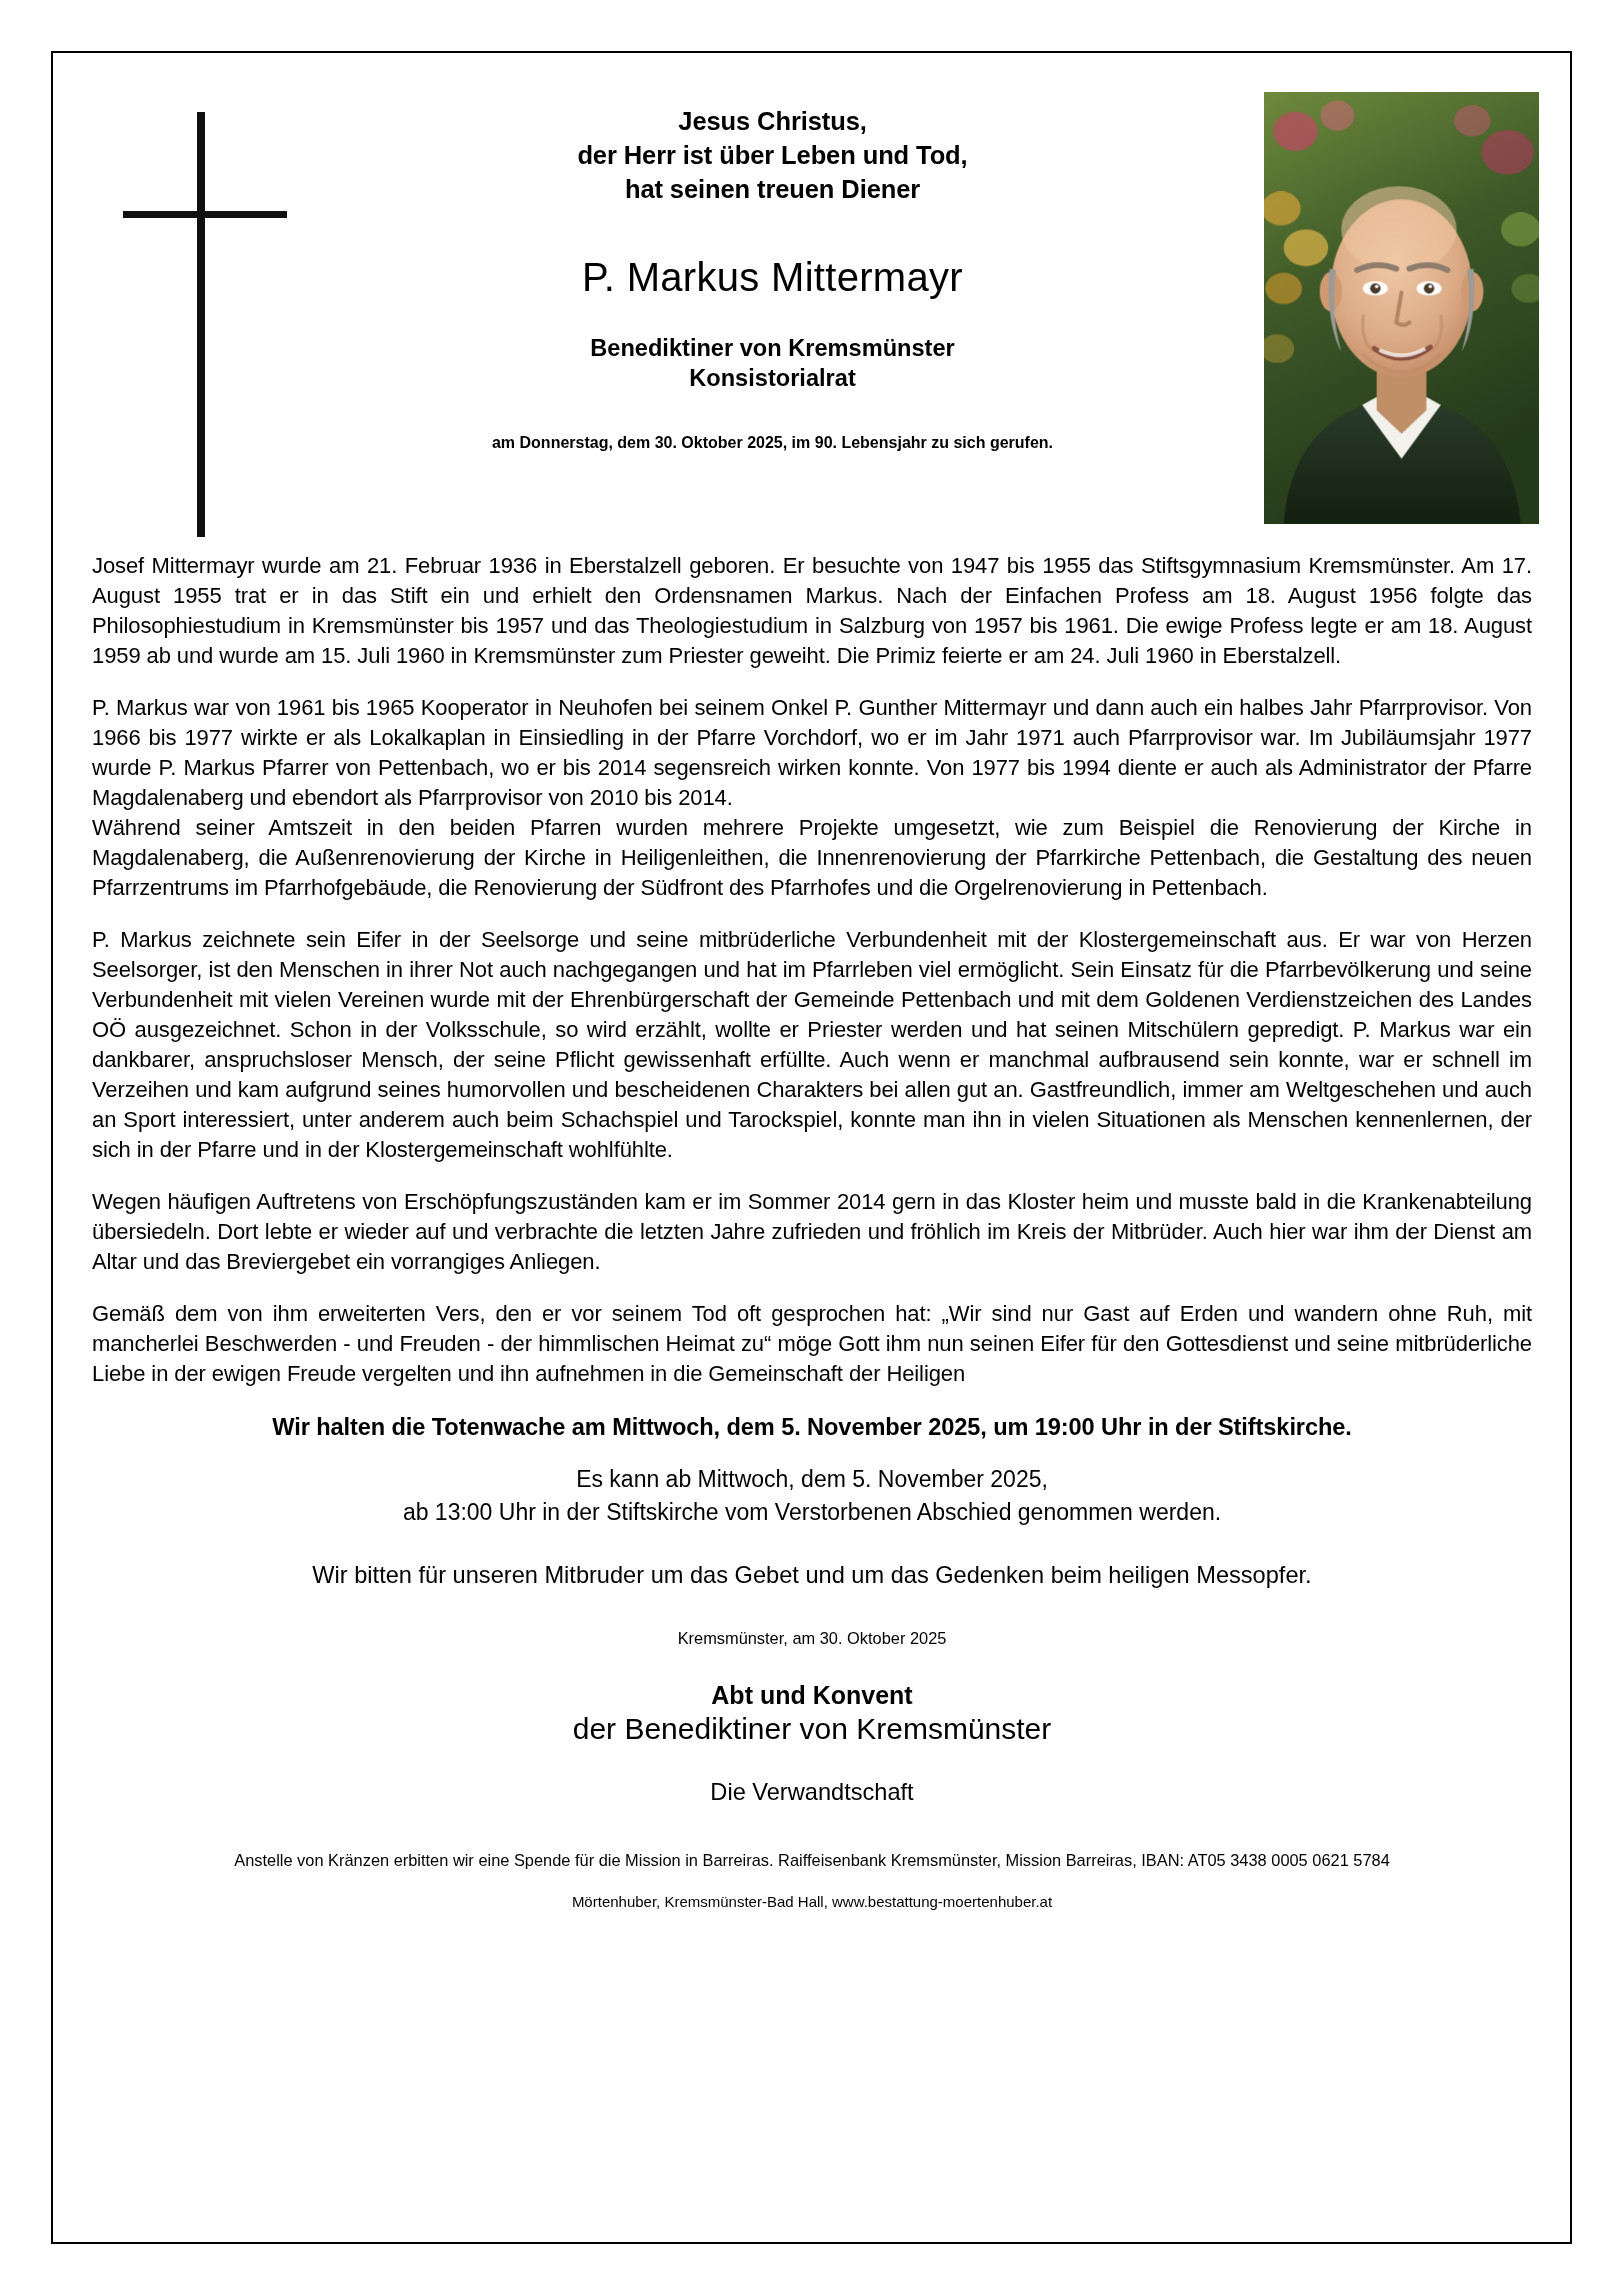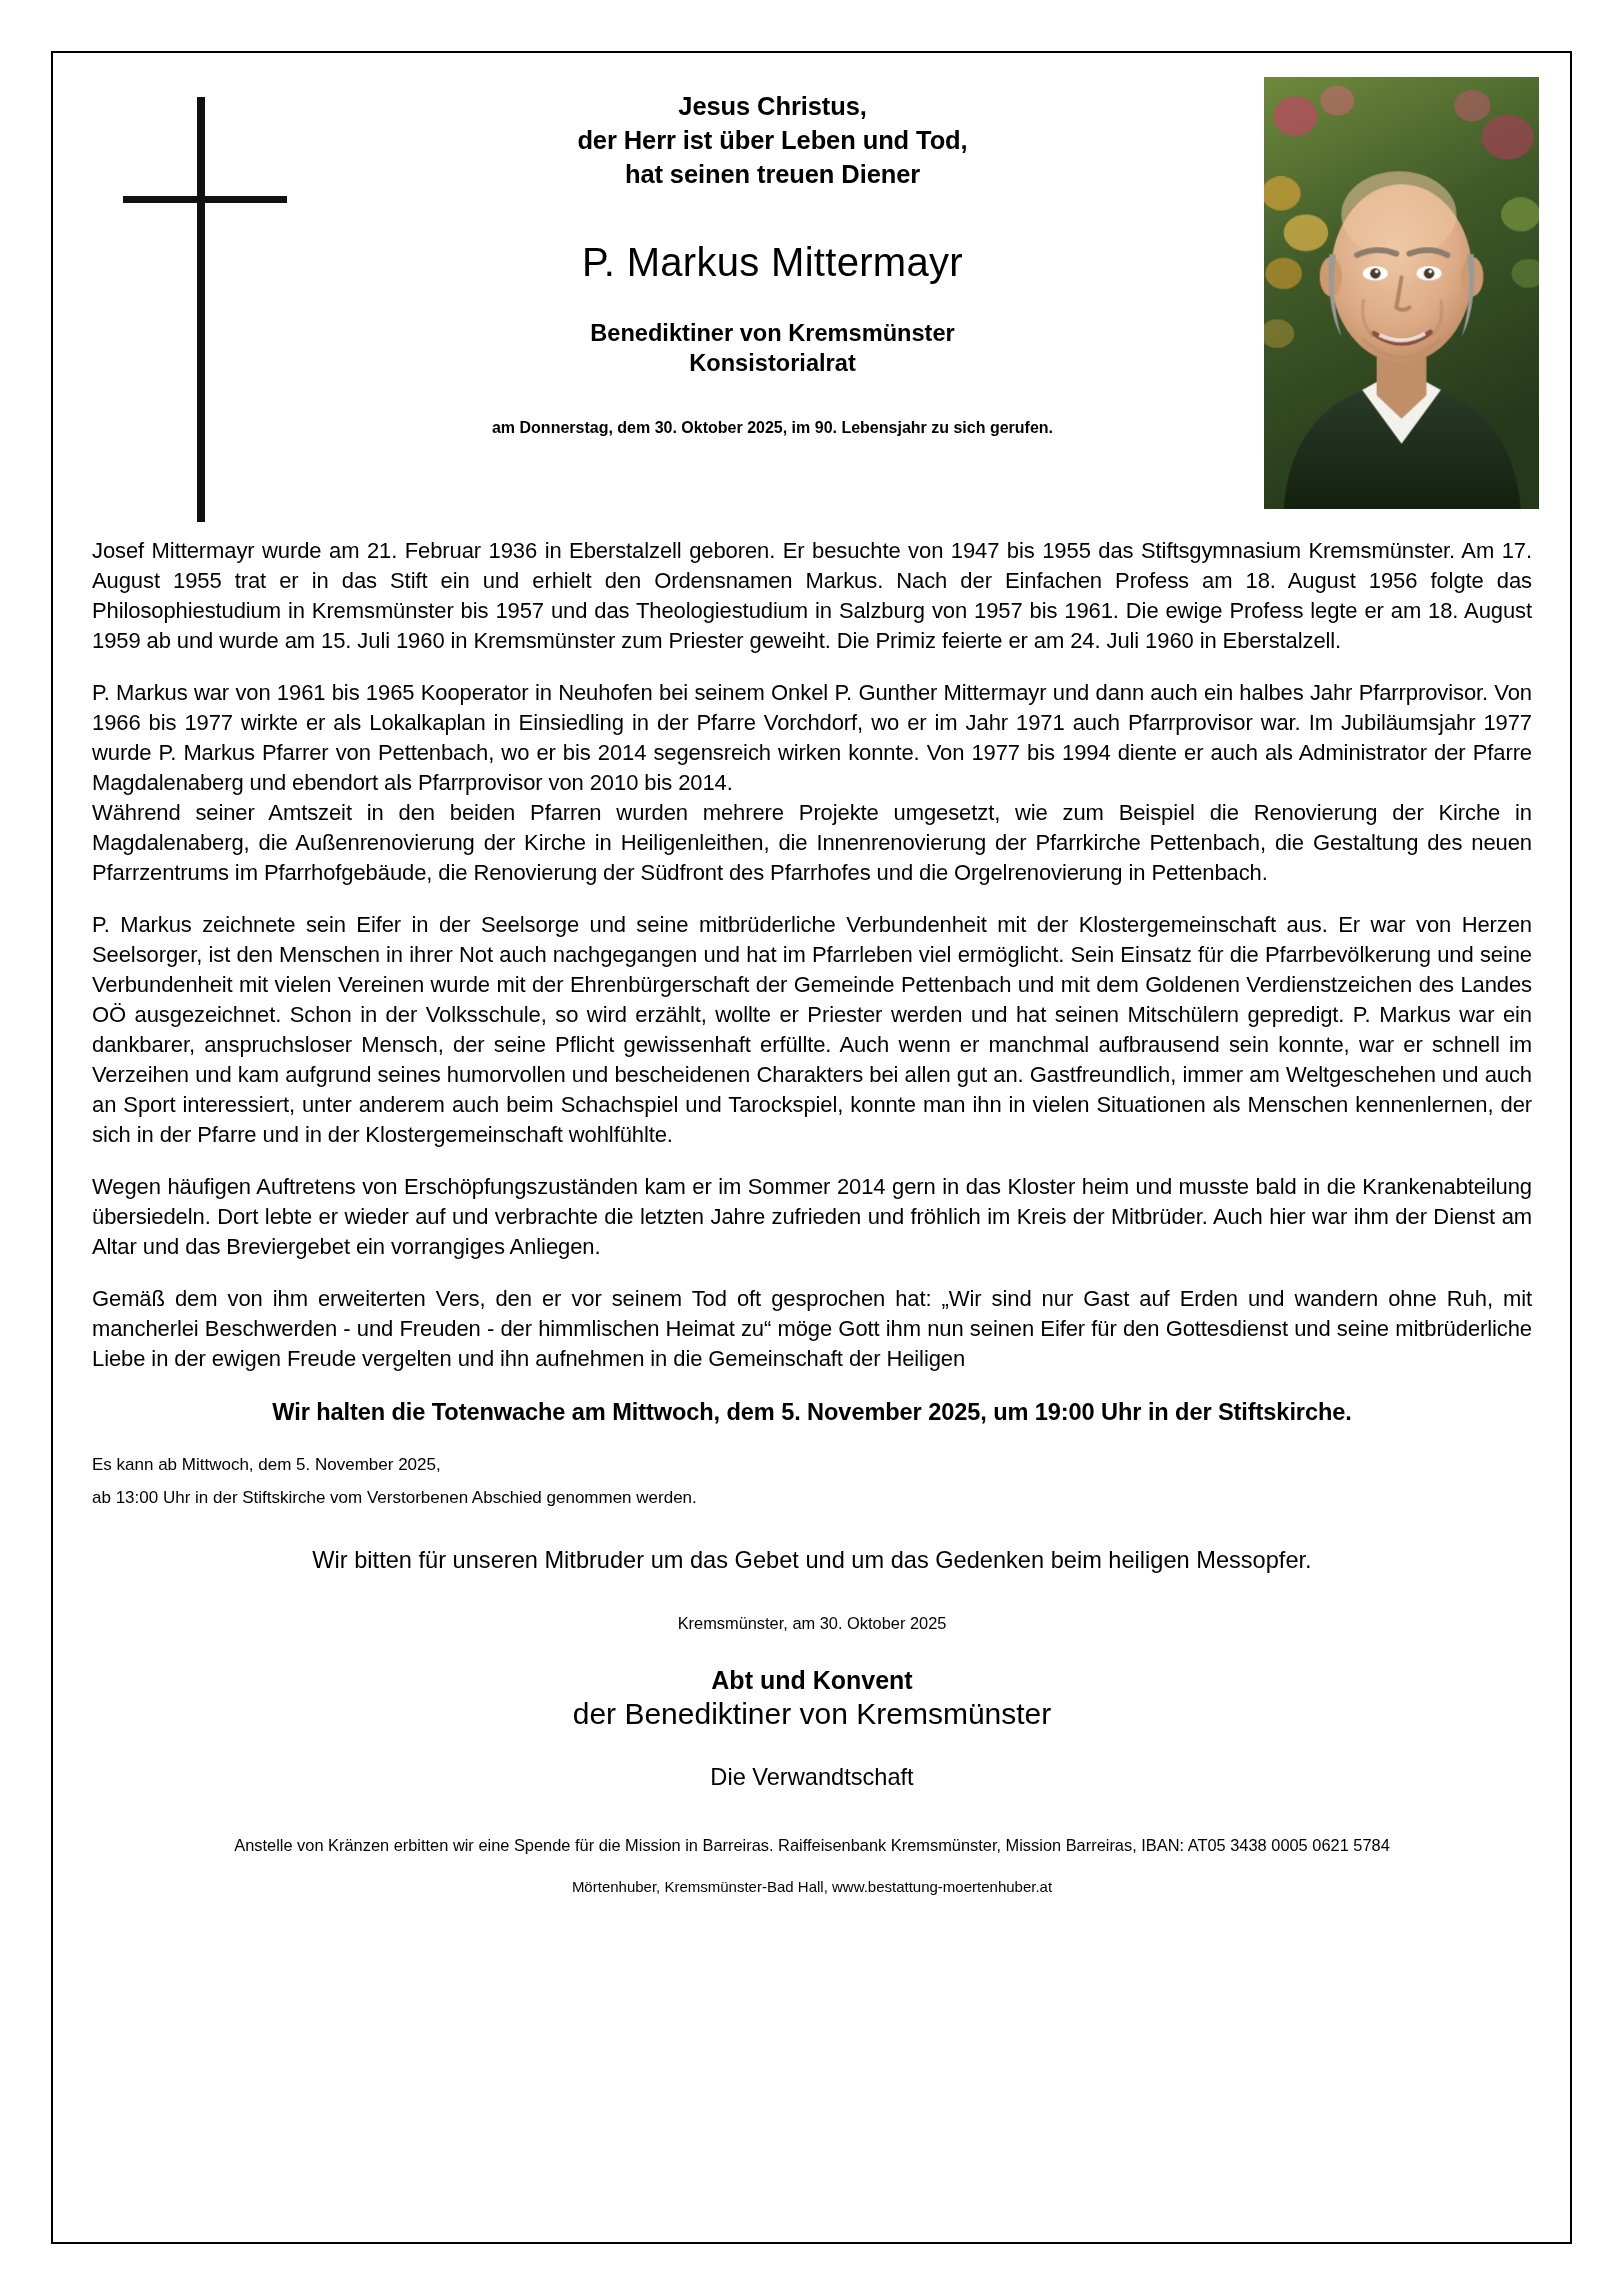--- a/index.html
+++ b/index.html
@@ -19,21 +19,21 @@
   
   .card-border{
     position:absolute;
     left:51px;top:51px;
     width:1521px;height:2193px;
     border:2px solid #000;
     box-sizing:border-box;
   }
   .inner{
     position:absolute;
-    left:92px;top:64px;
+    left:92px;top:79px;
     width:1440px;
     box-sizing:border-box;
   }
 
   
   .header{
     position:relative;
     height:458px;
   }
   .cross{
@@ -118,22 +118,22 @@
     font-size:23.6px;
     line-height:32px;
     text-align:justify;
     margin:0 0 19.6px 0;
     letter-spacing:-0.1px;
   }
   .announce.center-ish{
     text-align:center;
   }
   .viewing{
-    text-align:left;
-    font-size:17px;
+    text-align:center;
+    font-size:23px;
     line-height:33px;
     margin:19.6px 0 0 0;
   }
   .prayer{
     text-align:center;
     font-size:23.6px;
     line-height:33px;
     margin:30px 0 0 0;
   }
   .place-date{

